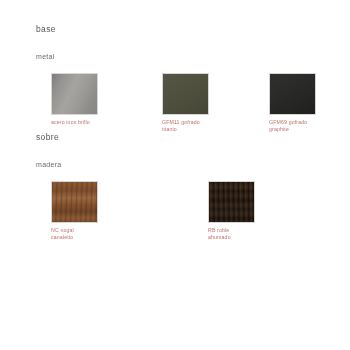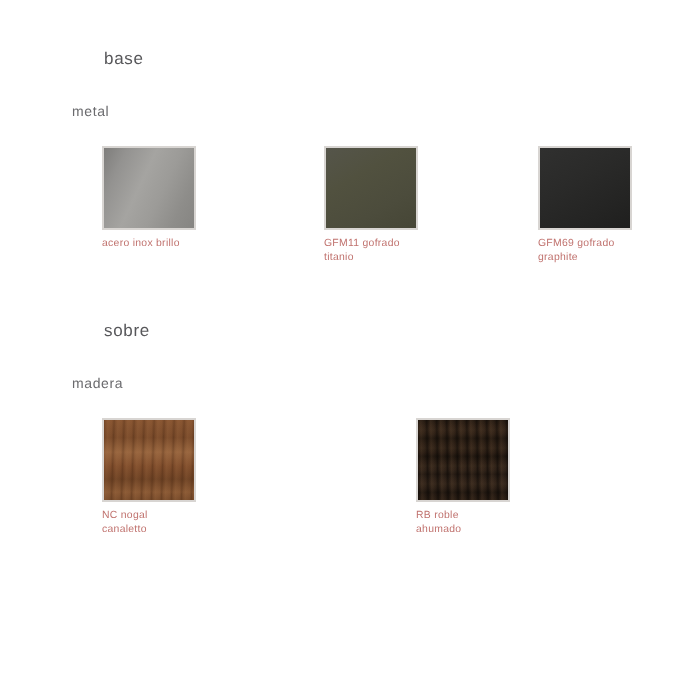--- a/index.html
+++ b/index.html
@@ -22,24 +22,24 @@
     background: #ffffff;
   }
 
   
   .section {
     position: absolute;
     left: 0;
     width: 350px;
   }
   .section-base    { top: 24px; }
-  .section-sobre   { top: 160px; }
+  .section-sobre   { top: 132px; }
 
   .section-title {
-    margin: 0 0 0 52px;
+    margin: 0 0 0 36px;
     font-size: 8.5px;
     line-height: 11px;
     color: #57575a;
     letter-spacing: 0.35px;
     font-weight: 400;
   }
   .group-title {
     margin: 17px 0 0 36px;
     font-size: 7px;
     line-height: 10px;

